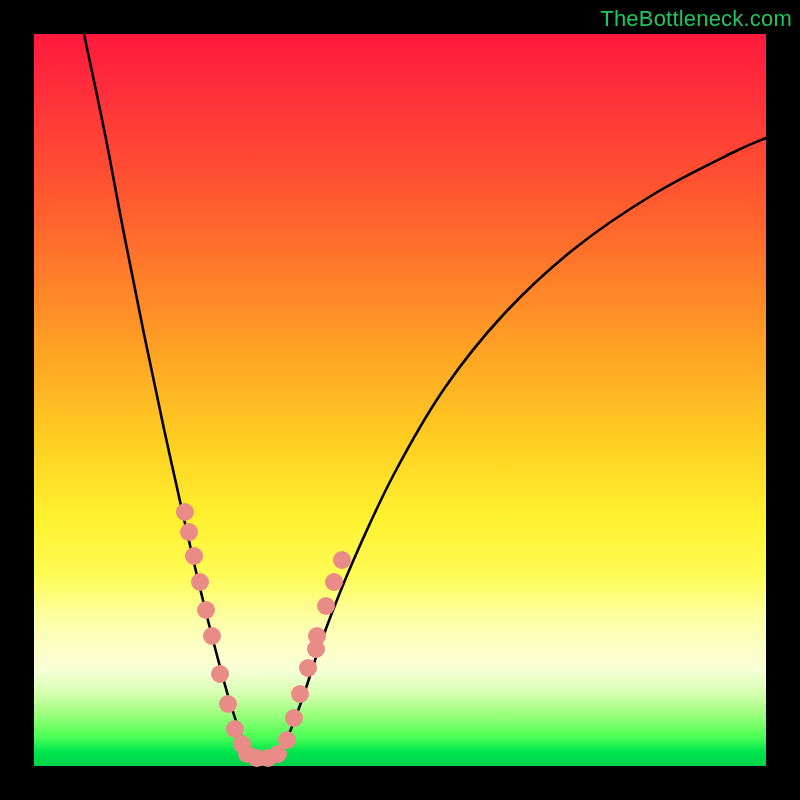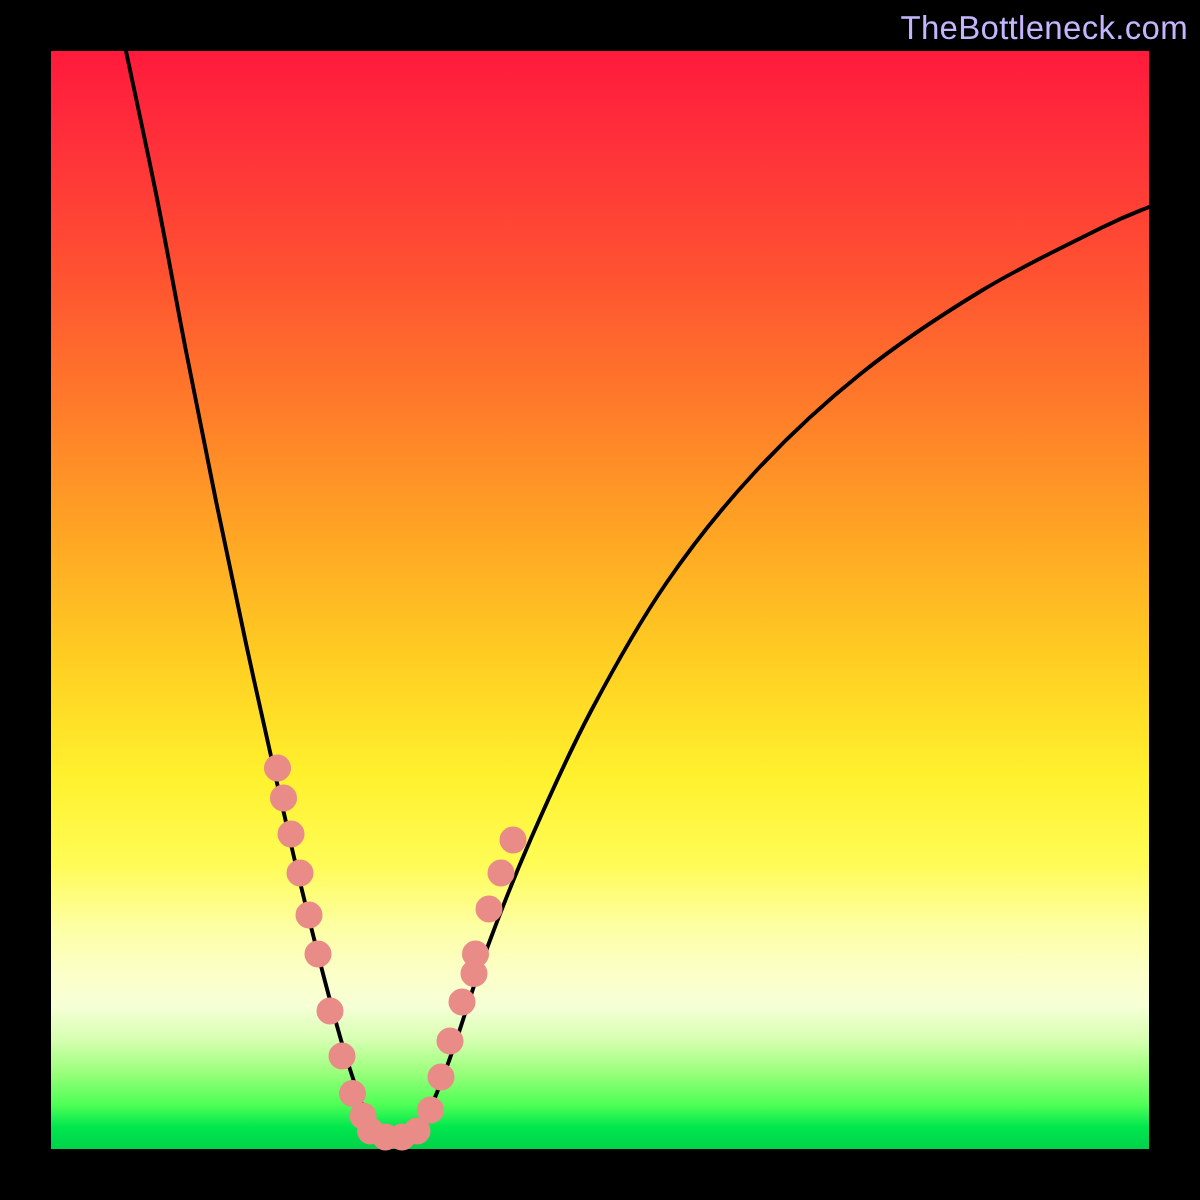--- a/index.html
+++ b/index.html
@@ -43,21 +43,21 @@
       #9bff7c 93%,
       #4eff55 96%,
       #00e74e 98%,
       #00d14a 100%
     );
   }
   .watermark {
     position: absolute;
     top: 6px;
     right: 8px;
-    color: #c4b5fd;
+    color: #22c55e;
     font-size: 22px;
     font-weight: 500;
     letter-spacing: 0.2px;
     user-select: none;
   }
   svg.curves {
     position: absolute;
     left: 0;
     top: 0;
     width: 732px;

